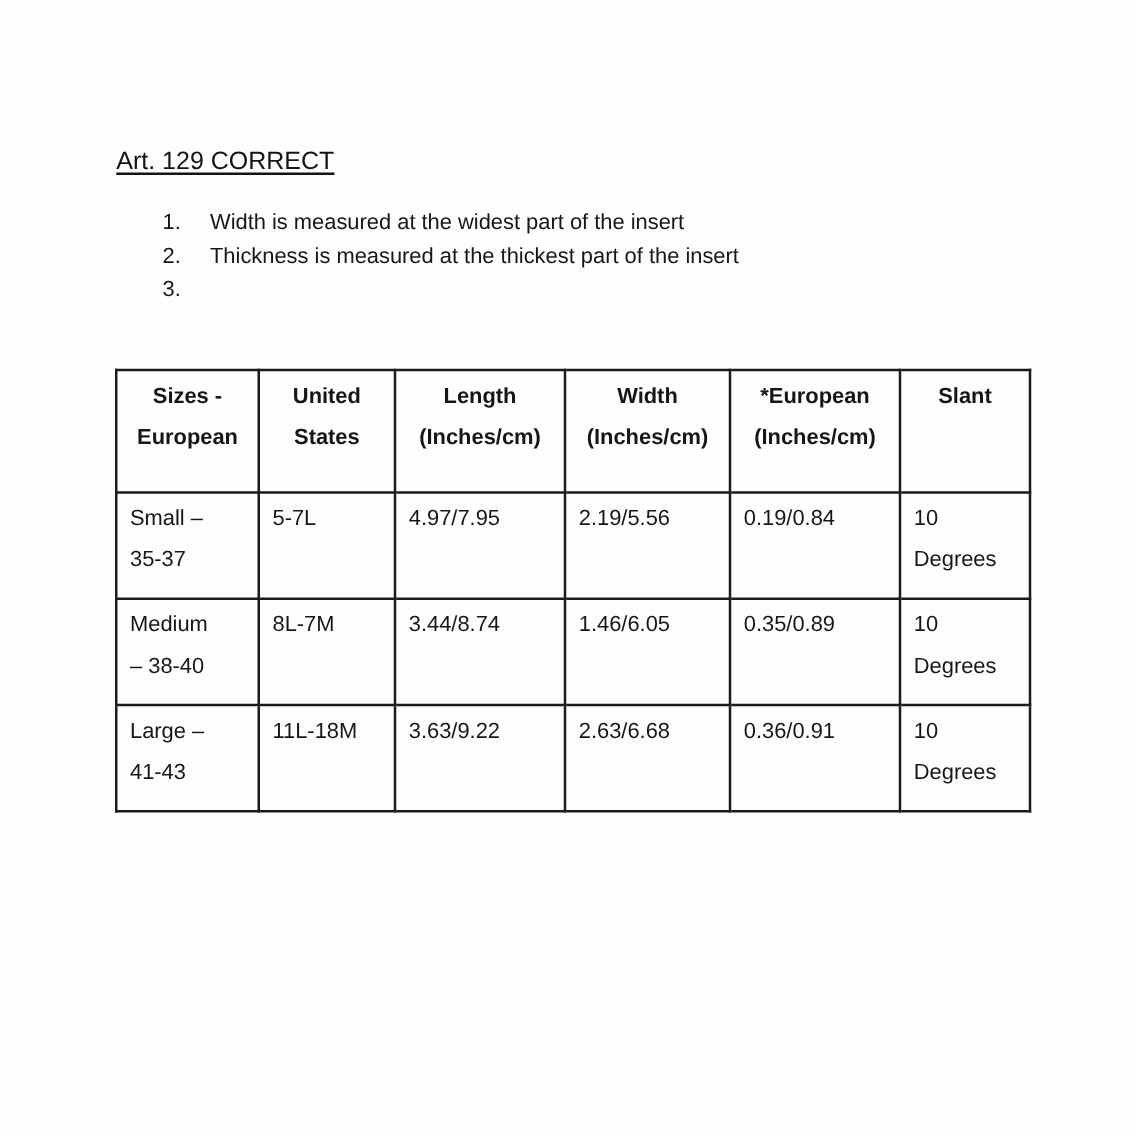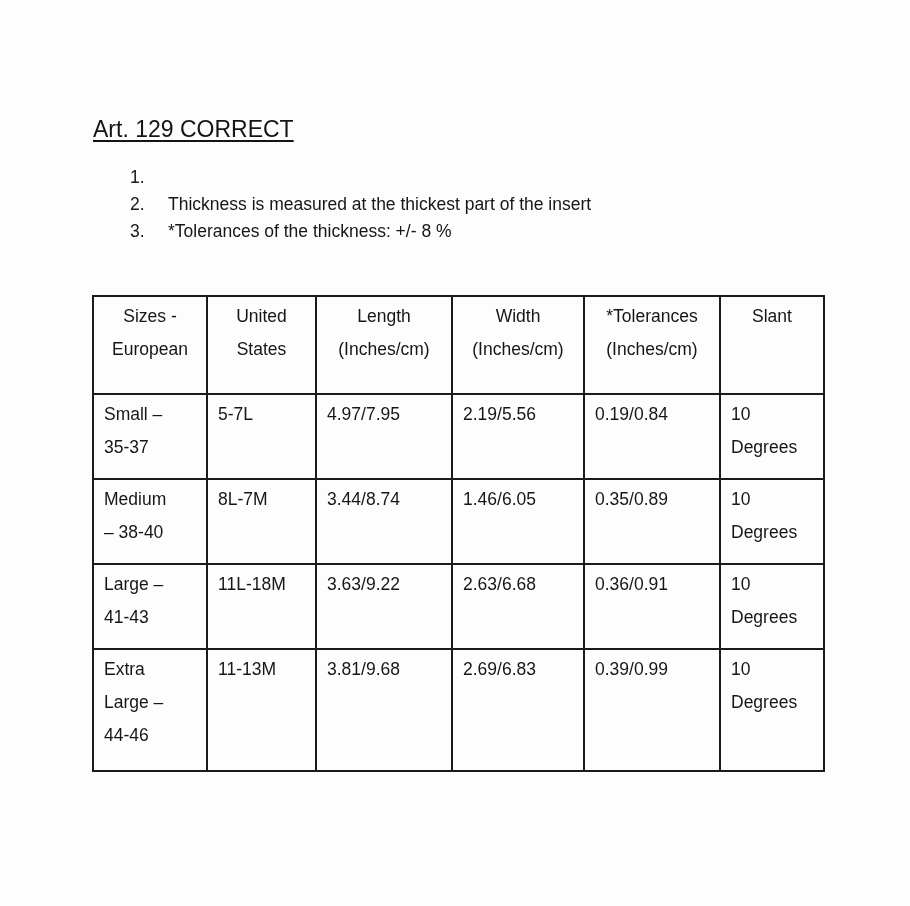--- a/index.html
+++ b/index.html
@@ -13,21 +13,21 @@
     height: 906px;
     background: #fdfdfd;
     color: #161616;
     font-family: "Liberation Sans", sans-serif;
     overflow: hidden;
   }
   .title {
     position: absolute;
     left: 93px;
     top: 117px;
-    font-size: 23px;
+    font-size: 20px;
     line-height: 24px;
     text-decoration: underline;
     text-underline-offset: 3px;
     color: #141414;
   }
   .notes {
     position: absolute;
     left: 130px;
     top: 164px;
     margin: 0;
@@ -52,21 +52,21 @@
   }
   .size-table th, .size-table td {
     border: 2px solid #1b1b1b;
     vertical-align: top;
     white-space: pre-line;
     font-size: 17.5px;
     line-height: 33px;
     overflow: hidden;
   }
   .size-table th {
-    font-weight: normal;
+    font-weight: bold;
     text-align: center;
     padding: 3px 4px 0 4px;
   }
   .size-table td {
     font-weight: normal;
     text-align: left;
     padding: 3px 16px 0 10px;
   }
   tr.hdr   { height: 98px; }
   tr.r-std { height: 85px; }
@@ -75,28 +75,28 @@
 </head>
 <body>
 
 <div class="page">
 
   <div class="title">Art. 129 CORRECT</div>
 
   <ol class="notes">
     <li class="note-item">
       <span class="note-num">1.</span>
+      <span class="note-text">Width is measured at the widest part of the insert</span>
     </li>
     <li class="note-item">
       <span class="note-num">2.</span>
       <span class="note-text">Thickness is measured at the thickest part of the insert</span>
     </li>
     <li class="note-item">
       <span class="note-num">3.</span>
-      <span class="note-text">*Tolerances of the thickness: +/- 8 %</span>
     </li>
   </ol>
 
   <table class="size-table">
     <colgroup>
       <col style="width:114px">
       <col style="width:109px">
       <col style="width:136px">
       <col style="width:132px">
       <col style="width:136px">
@@ -105,21 +105,21 @@
     <thead>
       <tr class="hdr">
         <th>Sizes -
 European</th>
         <th>United
 States</th>
         <th>Length
 (Inches/cm)</th>
         <th>Width
 (Inches/cm)</th>
-        <th>*Tolerances
+        <th>*European
 (Inches/cm)</th>
         <th>Slant</th>
       </tr>
     </thead>
     <tbody>
       <tr class="r-std">
         <td>Small –
 35-37</td>
         <td>5-7L</td>
         <td>4.97/7.95</td>
@@ -141,27 +141,16 @@
       <tr class="r-std">
         <td>Large –
 41-43</td>
         <td>11L-18M</td>
         <td>3.63/9.22</td>
         <td>2.63/6.68</td>
         <td>0.36/0.91</td>
         <td>10
 Degrees</td>
       </tr>
-      <tr class="r-tall">
-        <td>Extra
-Large –
-44-46</td>
-        <td>11-13M</td>
-        <td>3.81/9.68</td>
-        <td>2.69/6.83</td>
-        <td>0.39/0.99</td>
-        <td>10
-Degrees</td>
-      </tr>
     </tbody>
   </table>
 
 </div>
 
 </body></html>

